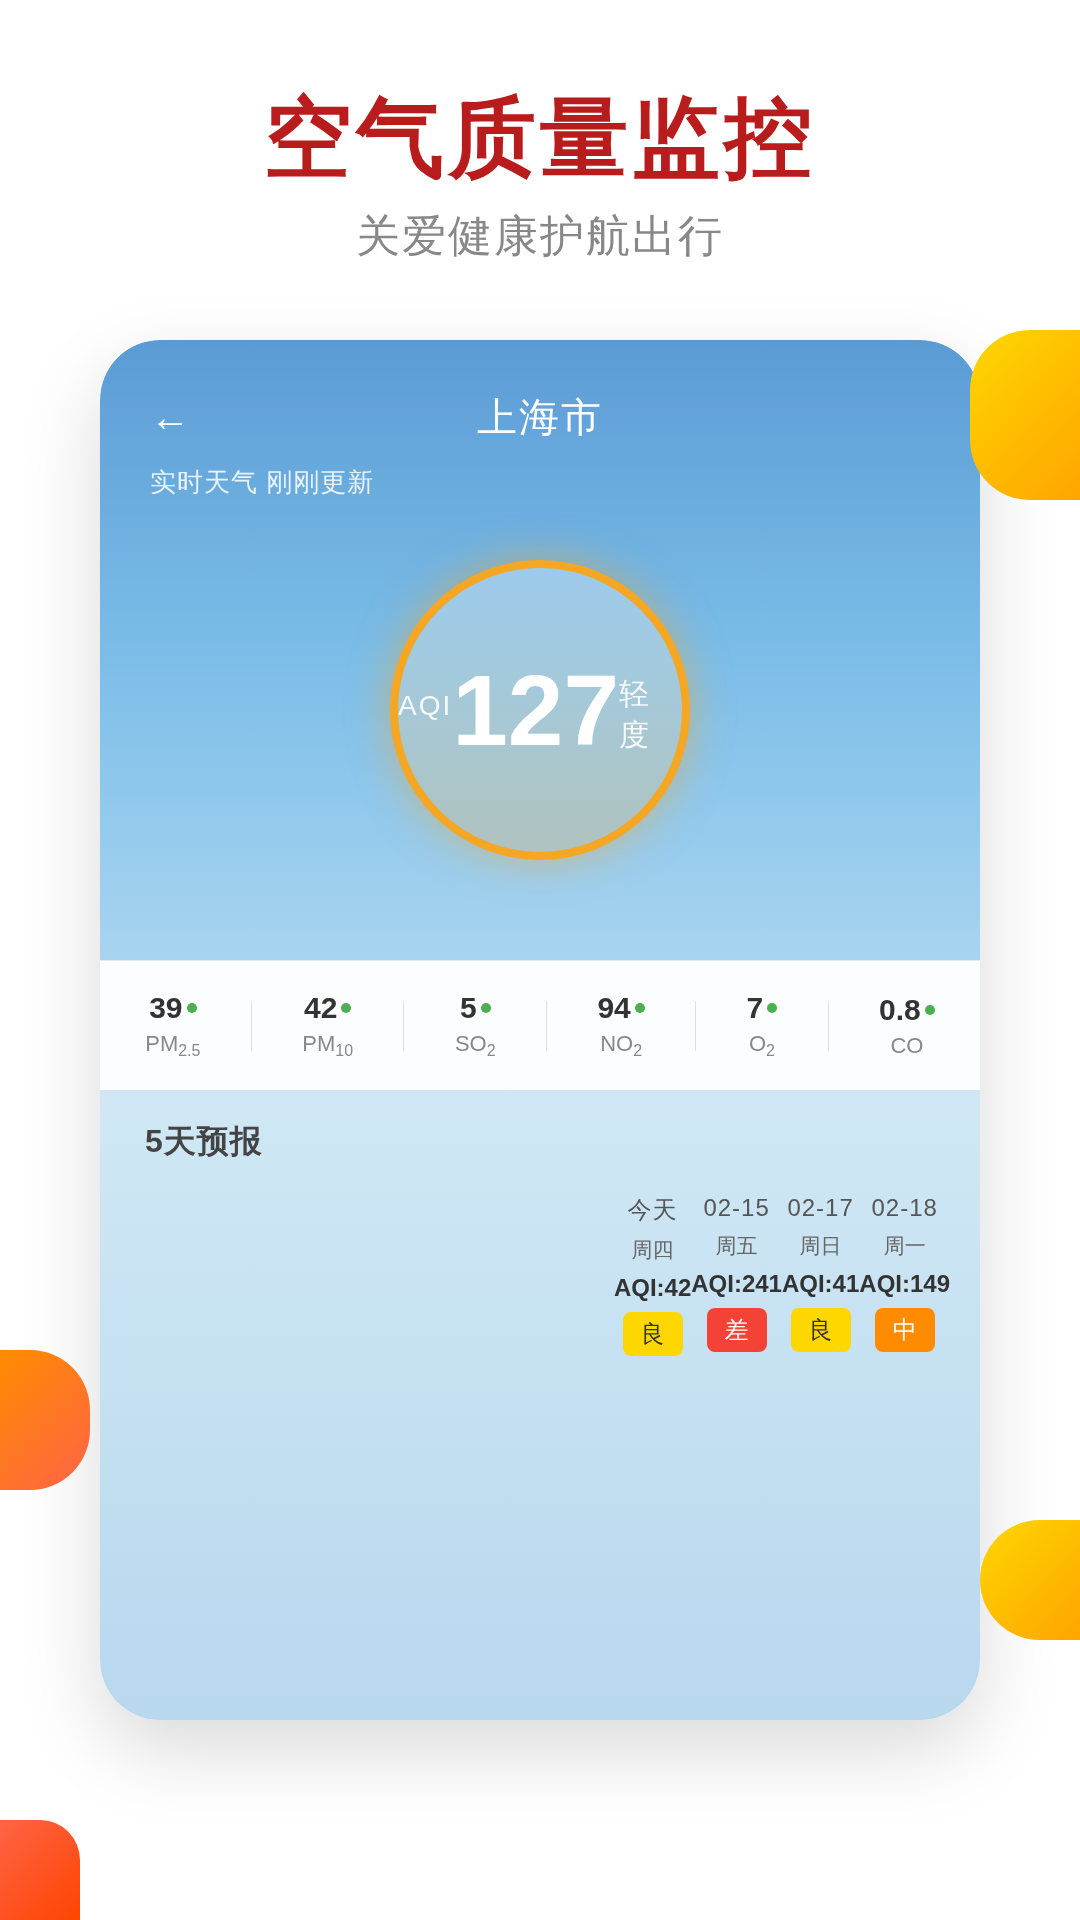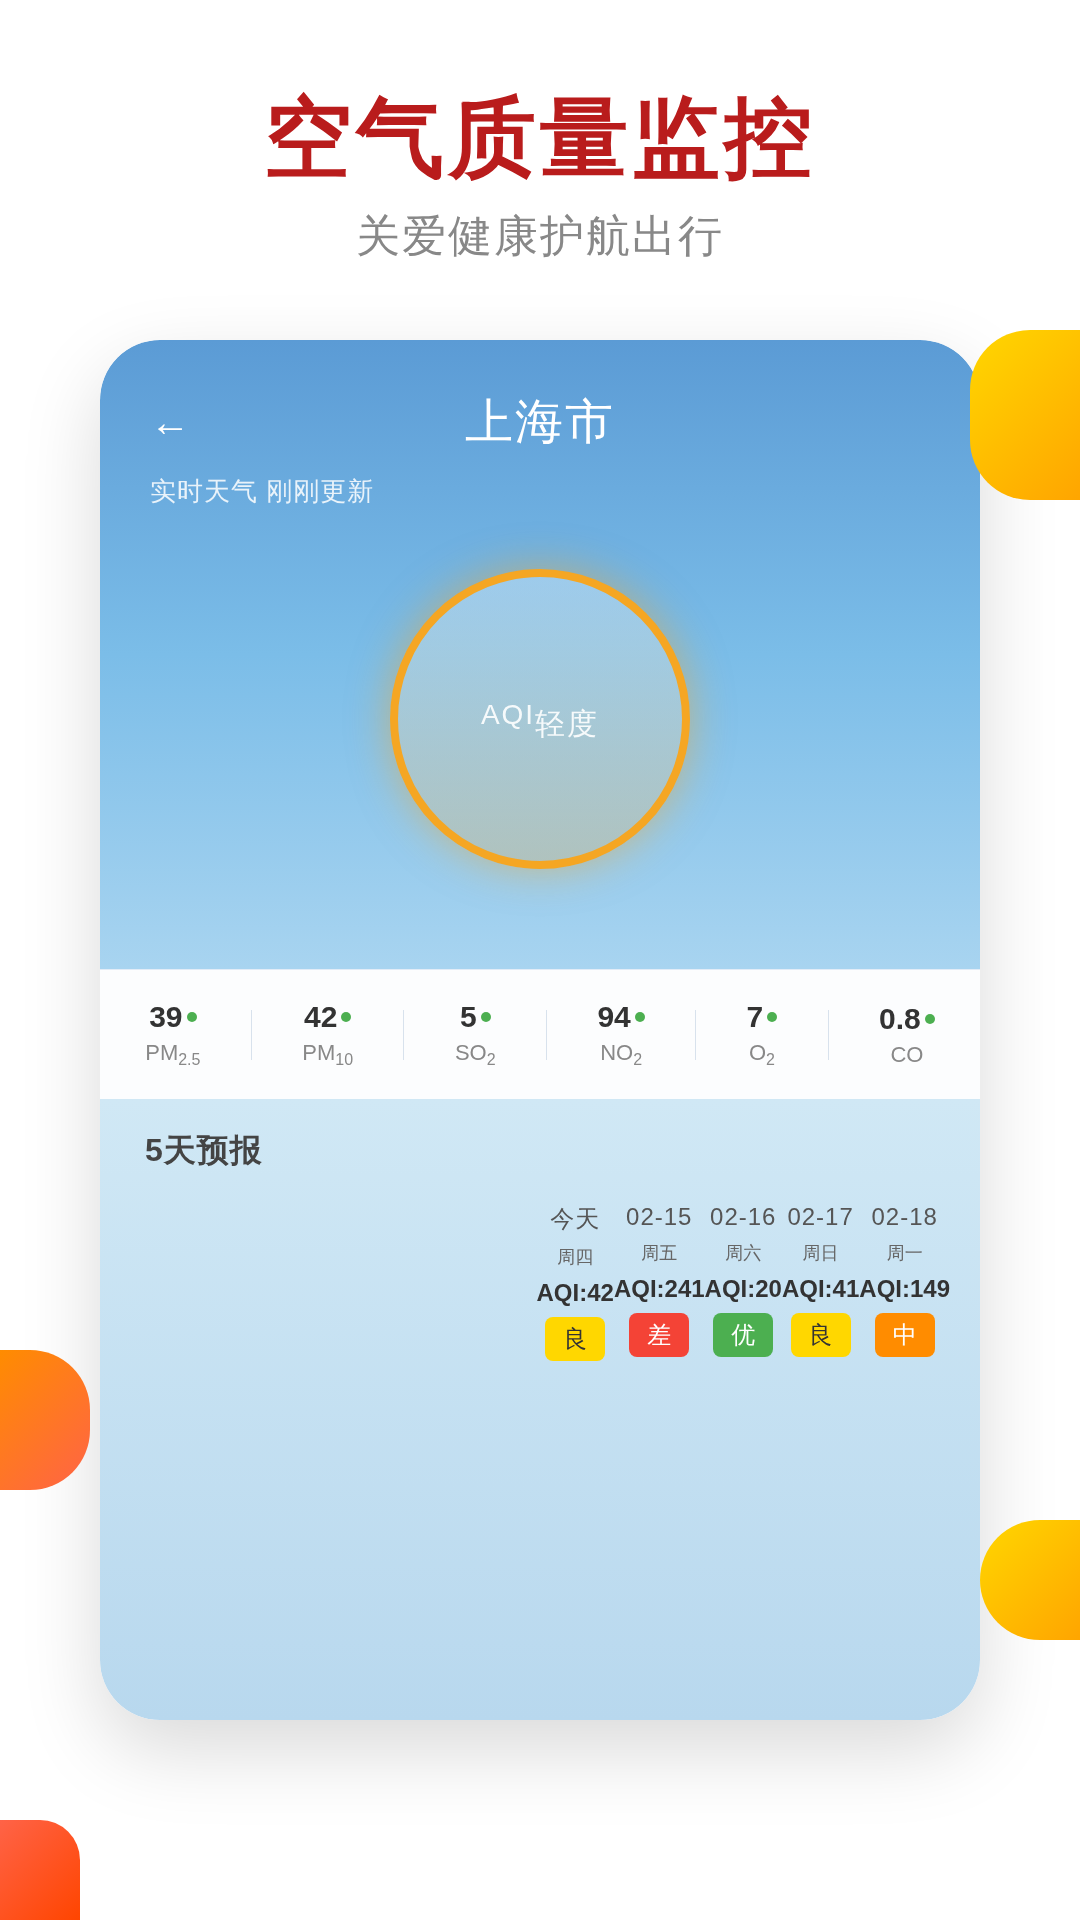--- a/index.html
+++ b/index.html
@@ -122,21 +122,21 @@
 
     .back-button {
       position: absolute;
       left: 0;
       font-size: 40px;
       color: white;
       cursor: pointer;
     }
 
     .city-name {
-      font-size: 48px;
+      font-size: 40px;
       color: white;
       font-weight: 500;
       letter-spacing: 2px;
     }
 
     .update-info {
       font-size: 26px;
       color: rgba(255,255,255,0.85);
       margin-bottom: 40px;
       letter-spacing: 1px;
@@ -265,21 +265,21 @@
     }
 
     .forecast-date {
       font-size: 24px;
       color: #555555;
       font-weight: 500;
       letter-spacing: 1px;
     }
 
     .forecast-weekday {
-      font-size: 18px;
+      font-size: 21px;
       color: #666666;
     }
 
     .forecast-aqi {
       font-size: 24px;
       color: #333333;
       font-weight: 600;
       white-space: nowrap;
     }
 
@@ -322,20 +322,21 @@
     <div class="app-top">
       <div class="app-header">
         <div class="back-button">←</div>
         <div class="city-name">上海市</div>
       </div>
       <div class="update-info">实时天气 刚刚更新</div>
 
       <div class="aqi-circle-container">
         <div class="aqi-circle">
           <div class="aqi-label">AQI</div>
+          <div class="aqi-value">127</div>
           <div class="aqi-desc">轻度</div>
         </div>
       </div>
     </div>
 
     <div class="pollutants-section">
       <div class="pollutant-item">
         <div class="pollutant-value-row">
           <span class="pollutant-value">39</span>
           <span class="pollutant-dot"></span>
@@ -395,26 +396,20 @@
           <div class="forecast-badge badge-good">良</div>
         </div>
 
         <div class="forecast-item">
           <div class="forecast-date">02-15</div>
           <div class="forecast-weekday">周五</div>
           <div class="forecast-aqi">AQI:241</div>
           <div class="forecast-badge badge-poor">差</div>
         </div>
 
-        <div class="forecast-item">
-          <div class="forecast-date">02-16</div>
-          <div class="forecast-weekday">周六</div>
-          <div class="forecast-aqi">AQI:20</div>
-          <div class="forecast-badge badge-excellent">优</div>
-        </div>
 
         <div class="forecast-item">
           <div class="forecast-date">02-17</div>
           <div class="forecast-weekday">周日</div>
           <div class="forecast-aqi">AQI:41</div>
           <div class="forecast-badge badge-good">良</div>
         </div>
 
         <div class="forecast-item">
           <div class="forecast-date">02-18</div>

